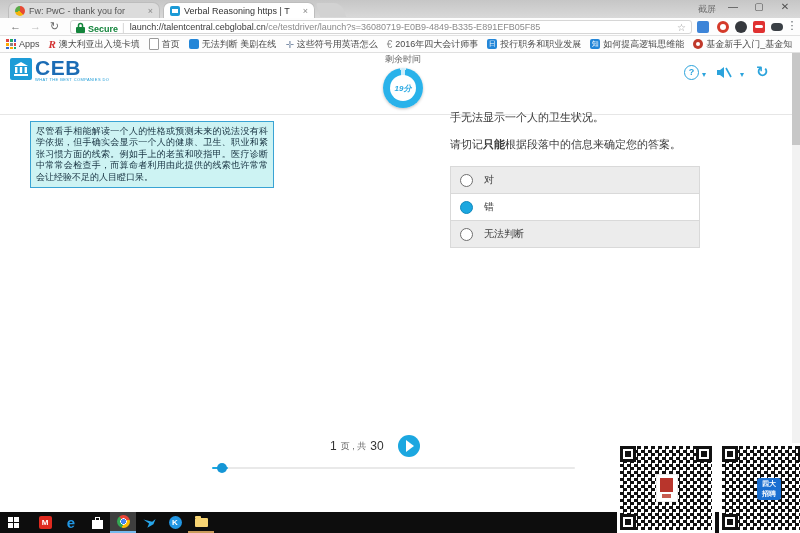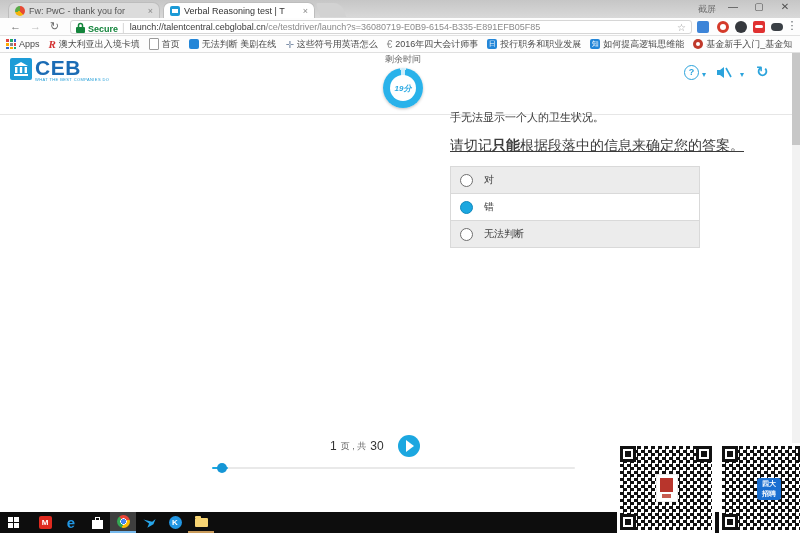--- a/index.html
+++ b/index.html
@@ -80,21 +80,21 @@
   .caret{font-size:8px;top:17px;}
   #speaker{left:716px;top:12px;}
   #refresh{left:756px;top:10px;font-size:15px;font-weight:bold;}
   #divider{left:0;top:61px;width:792px;height:1px;background:#e6e6e6;}
 
   
   #passage-box{left:30px;top:68px;width:232px;background:#cdf3f3;border:1px solid #39a3d4;padding:4px 5px;font-size:9px;line-height:11.4px;color:#16303f;text-align:justify;}
 
   
   #question{left:450px;top:57px;width:300px;font-size:11px;color:#3c3c3c;}
-  #instruction{left:450px;top:84px;width:300px;font-size:14px;color:#3c3c3c;text-decoration:underline;}
+  #instruction{left:450px;top:84px;width:300px;font-size:11px;color:#3c3c3c;}
   #options{left:450px;top:113px;width:250px;border-top:1px solid #d9d9d9;}
   .opt{height:27px;display:flex;align-items:center;padding-left:9px;border:1px solid #d9d9d9;border-top:none;background:#ececec;box-sizing:border-box;}
   .opt.selected{background:#fff;}
   .radio{width:13px;height:13px;border-radius:50%;border:1.5px solid #6f6f6f;background:#fff;box-sizing:border-box;flex:none;}
   .opt.selected .radio{background:#1ba7e0;border-color:#1088bd;}
   .opt .olabel{margin-left:11px;font-size:10px;color:#3c3c3c;}
 
   
   #pagination{left:330px;top:382px;display:flex;align-items:center;}
   #pg-cur,#pg-total{font-size:12px;color:#333;}
@@ -147,42 +147,42 @@
 <div id="screen">
 
   <div class="abs" id="titlebar">
     <div class="abs tab inactive">
       <span class="fav1"></span>
       <span class="title">Fw: PwC - thank you for</span>
       <span class="x">×</span>
     </div>
     <div class="abs tab active">
       <span class="fav2"></span>
-      <span class="title">Verbal Reasoning test | T</span>
+      <span class="title">Verbal Reasoning https | T</span>
       <span class="x">×</span>
     </div>
     <div class="abs newtab"></div>
     <span class="abs" id="win-label">截屏</span>
     <span class="abs winbtn" style="right:56px;">—</span>
     <span class="abs winbtn" style="right:30px;">▢</span>
     <span class="abs winbtn" style="right:4px;">✕</span>
   </div>
 
   <div class="abs" id="toolbar"></div>
   <span class="abs navbtn" style="left:10px;">←</span>
   <span class="abs navbtn disabled" style="left:30px;">→</span>
   <span class="abs navbtn" style="left:50px;">↻</span>
   <div class="abs" id="omnibox">
     <svg width="9" height="11" viewBox="0 0 9 11">
         <rect y="5" width="9" height="6" rx="1" fill="#13843b"></rect>
         <path d="M2.5 5 V3.5 a2 2 0 0 1 4 0 V5" stroke="#13843b" fill="none" stroke-width="1.5"></path>
       </svg>
     <span id="secure">Secure</span>
     <span class="sep">|</span>
-    <span class="url"><span class="host">launch://talentcentral.cebglobal.cn</span><span class="path">/ce/testdriver/launch?s=36080719-E0B9-6154-B335-E891EFB05F85</span></span>
+    <span class="url"><span class="host">launch://talentcentral.cebglobal.cn</span><span class="path">/ce/testdriver/launch?s=36080719-E0B9-4849-B335-E891EFB05F85</span></span>
     <span id="star">☆</span>
   </div>
   <span class="abs ext ext-blue" style="left:697px;"></span>
   <span class="abs ext ext-ring" style="left:717px;"></span>
   <span class="abs ext ext-dark" style="left:735px;"></span>
   <span class="abs ext ext-red" style="left:753px;"></span>
   <span class="abs ext ext-pill" style="left:771px;"></span>
   <span class="abs" id="menu-dots">⋮</span>
 
   <div class="abs" id="bookmarks">
@@ -256,20 +256,21 @@
       <svg width="16" height="13" viewBox="0 0 16 13">
           <path d="M1 4 H4 L8 1 V12 L4 9 H1 Z" fill="#2ba3dc"></path>
           <line x1="10" y1="2" x2="15" y2="11" stroke="#2ba3dc" stroke-width="1.6"></line>
         </svg>
     </span>
     <span class="abs hicon caret" style="left:740px;">▾</span>
     <span class="abs hicon" id="refresh">↻</span>
 
     <div class="abs" id="divider"></div>
 
+    <div class="abs" id="passage-box">尽管看手相能解读一个人的性格或预测未来的说法没有科学依据，但手确实会显示一个人的健康、卫生、职业和紧张习惯方面的线索。例如手上的老茧和咬指甲。医疗诊断中常常会检查手，而算命者利用由此提供的线索也许常常会让经验不足的人目瞪口呆。</div>
 
     <div class="abs" id="question">手无法显示一个人的卫生状况。</div>
     <div class="abs" id="instruction"><span>请切记</span><b>只能</b><span>根据段落中的信息来确定您的答案。</span></div>
 
     <div class="abs" id="options">
       <div class="opt">
         <span class="radio"></span>
         <span class="olabel">对</span>
       </div>
       <div class="opt selected">

